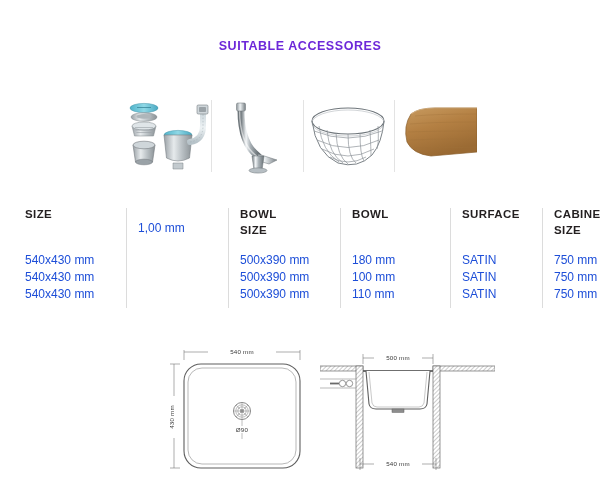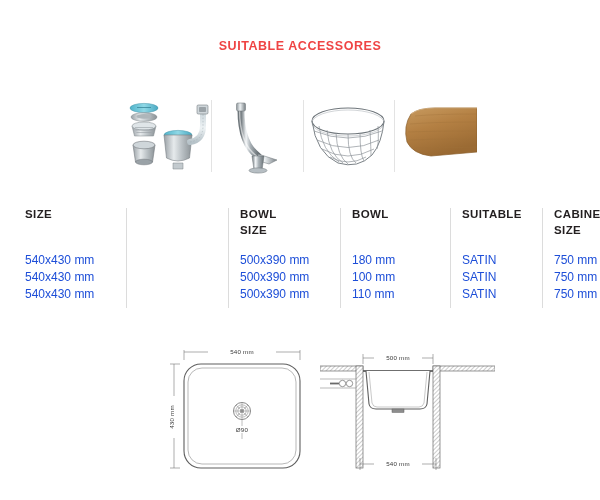--- a/index.html
+++ b/index.html
@@ -21,21 +21,21 @@
     position: absolute;
     top: 36px;
     left: 0;
     width: 600px;
     text-align: center;
   }
   .title-bar .title-text {
     font-size: 12.5px;
     font-weight: bold;
     letter-spacing: 0.55px;
-    color: #ef4444;
+    color: #6d28d9;
   }
 
   
   .accessories {
     position: absolute;
     top: 92px;
     left: 120px;
     width: 365px;
     height: 88px;
     display: flex;
@@ -274,20 +274,21 @@
     </div>
     <div class="spec-values">
       <div class="spec-val">540x430 mm</div>
       <div class="spec-val">540x430 mm</div>
       <div class="spec-val">540x430 mm</div>
     </div>
   </div>
 
   <div class="spec-col c1">
     <div class="spec-values">
+      <div class="spec-val">1,00 mm</div>
     </div>
   </div>
 
   <div class="spec-col c2">
     <div class="spec-head">
       <span class="hl">BOWL</span>
       <span class="hl">SIZE</span>
     </div>
     <div class="spec-values">
       <div class="spec-val">500x390 mm</div>
@@ -302,21 +303,21 @@
     </div>
     <div class="spec-values">
       <div class="spec-val">180 mm</div>
       <div class="spec-val">100 mm</div>
       <div class="spec-val">110 mm</div>
     </div>
   </div>
 
   <div class="spec-col c4">
     <div class="spec-head">
-      <span class="hl">SUITABLE</span>
+      <span class="hl">SURFACE</span>
     </div>
     <div class="spec-values">
       <div class="spec-val">SATIN</div>
       <div class="spec-val">SATIN</div>
       <div class="spec-val">SATIN</div>
     </div>
   </div>
 
   <div class="spec-col c5">
     <div class="spec-head">

